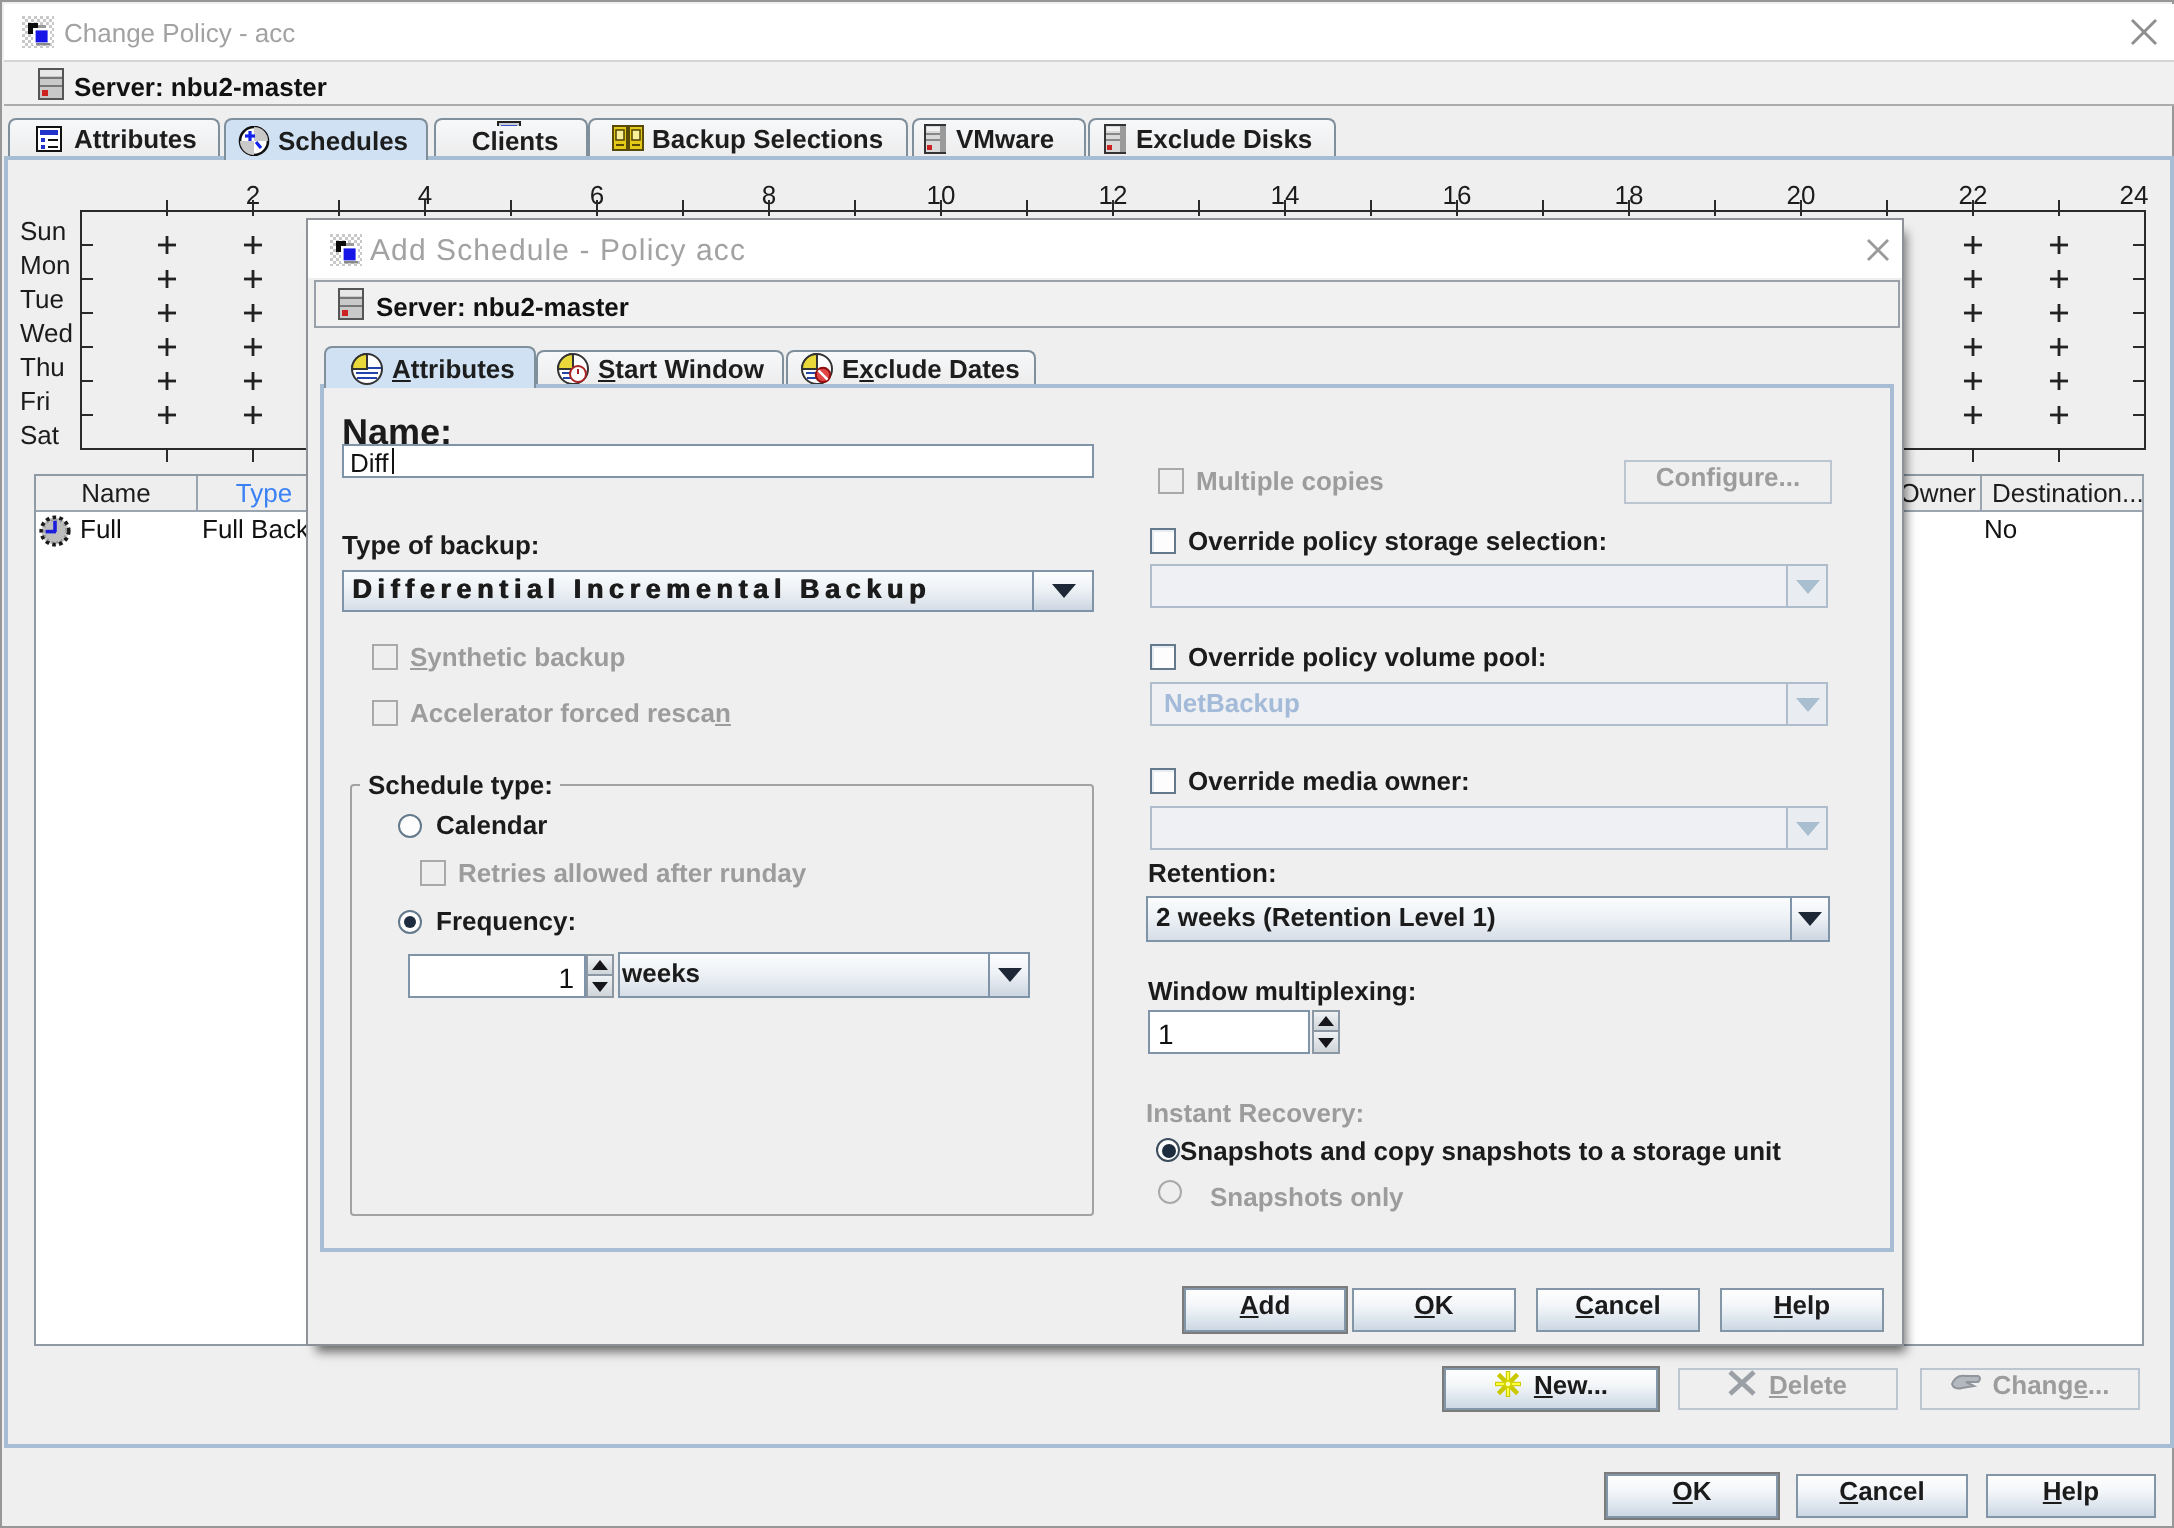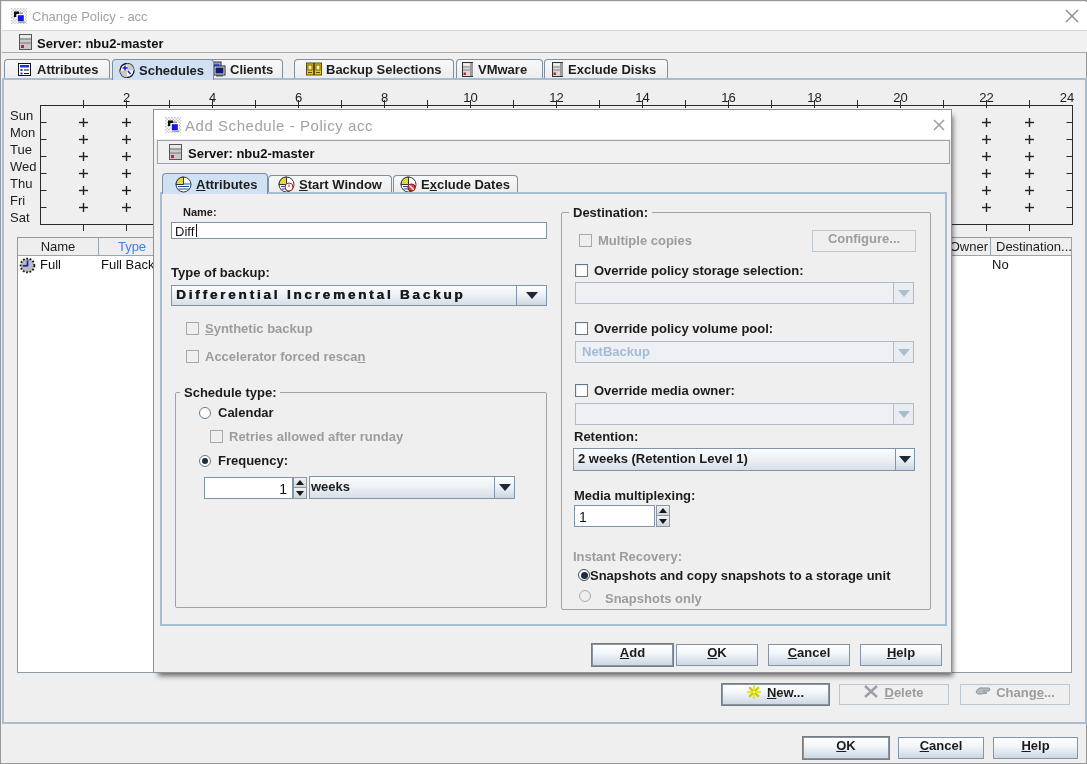--- a/index.html
+++ b/index.html
@@ -96,21 +96,21 @@
     <svg style="margin-left:6px" width="16" height="15">
         <circle cx="8" cy="7.5" r="7" fill="#fff" stroke="#111" stroke-width="1.3"></circle>
         <path d="M8 0.5 A7 7 0 0 1 15 7.5 L8 7.5 Z" fill="#c9c9c9"></path>
         <path d="M1 7.5 A7 7 0 0 0 8 14.5 L8 7.5 Z" fill="#c9c9c9"></path>
         <line x1="3.5" y1="5" x2="8.5" y2="5" stroke="#1122ee" stroke-width="1.6"></line>
         <line x1="6" y1="2.5" x2="6" y2="7.5" stroke="#1122ee" stroke-width="1.6"></line>
         <line x1="9" y1="8" x2="11.5" y2="11" stroke="#1122ee" stroke-width="1.6"></line>
       </svg>
     <span style="margin-left:4px">Schedules</span>
   </div>
-  <div class="tab" style="left:205px;top:58px;width:77px;height:19px;">
+  <div class="tab" style="left:216px;top:58px;width:77px;height:19px;flex-direction:column;">
     <svg style="margin-left:2px" width="17" height="16">
         <rect x="1" y="1" width="11" height="9" fill="#c8ccd2" stroke="#222"></rect>
         <rect x="2.5" y="2.5" width="8" height="6" fill="#3a55d0"></rect>
         <rect x="5" y="5" width="11" height="9" fill="#e8eaee" stroke="#222"></rect>
         <rect x="6.5" y="6.5" width="8" height="6" fill="#101c70"></rect>
         <rect x="7" y="14" width="7" height="1.5" fill="#555"></rect>
       </svg>
     <span style="margin-left:4px">Clients</span>
   </div>
   <div class="tab" style="left:293px;top:58px;width:160px;height:19px;">
@@ -642,21 +642,21 @@
           <line x1="3" y1="10.5" x2="14" y2="10.5" stroke="#2244aa"></line>
           <line x1="3.5" y1="13" x2="13.5" y2="13" stroke="#2244aa"></line>
           <circle cx="11.5" cy="11.5" r="3.6" fill="#e04444" stroke="#8e0e0e"></circle>
           <line x1="9.2" y1="9.2" x2="13.8" y2="13.8" stroke="#fff" stroke-width="1.3"></line>
         </svg>
       <span style="margin-left:4px">E<u>x</u>clude Dates</span>
     </div>
 
     <div class="abs" style="left:6px;top:82px;width:787px;height:434px;border:2px solid #a6bdd4;box-sizing:border-box;"></div>
 
-    <div class="abs b" style="left:17px;top:96px;font-size:11px;color:#1b1b1b;margin-left:12px;">Name:</div>
+    <div class="abs b" style="left:17px;top:96px;font-size:18px;color:#1b1b1b;">Name:</div>
     <div class="txtfield" style="left:17px;top:112px;width:376px;height:17px;">
       <span style="position:absolute;left:3px;top:1px;font-size:13px;color:#111;">Diff</span>
       <span style="position:absolute;left:24px;top:1px;width:1px;height:13px;background:#111;"></span>
     </div>
     <div class="abs b" style="left:17px;top:155px;font-size:13px;color:#1b1b1b;">Type of backup:</div>
     <div class="combo" style="left:17px;top:175px;width:376px;height:21px;">
       <span class="txt" style="left:4px;letter-spacing:2.8px;font-size:13.5px;text-shadow:0.5px 0 0 #1b1b1b;">Differential Incremental Backup</span>
       <span class="ab" style="width:29px;">
           <span class="tri"></span>
         </span>
@@ -690,23 +690,20 @@
           </div>
         </div>
     </div>
     <div class="combo" style="left:155px;top:366px;width:206px;height:23px;">
       <span class="txt" style="left:1px;">weeks</span>
       <span class="ab" style="width:19px;">
           <span class="tri"></span>
         </span>
     </div>
 
-    <div class="grp" style="left:407px;top:102px;width:370px;height:398px;">
-      <span class="lbl">Destination:</span>
-    </div>
     <div class="cb d" style="left:425px;top:124px;"></div>
     <div class="abs b dis" style="left:444px;top:123px;font-size:13px;">Multiple copies</div>
     <div class="btn disb" style="left:658px;top:120px;width:104px;height:22px;">
         <label>Confi<u>g</u>ure...</label>
       </div>
     <div class="cb" style="left:421px;top:154px;"></div>
     <div class="abs b" style="left:440px;top:153px;font-size:13px;color:#1b1b1b;">Override policy storage selection:</div>
     <div class="combo dcb" style="left:421px;top:172px;width:339px;height:22px;">
       <span class="ab" style="width:19px;">
           <span class="tri"></span>
@@ -727,21 +724,21 @@
           <span class="tri"></span>
         </span>
     </div>
     <div class="abs b" style="left:420px;top:319px;font-size:13px;color:#1b1b1b;">Retention:</div>
     <div class="combo" style="left:419px;top:338px;width:342px;height:23px;">
       <span class="txt" style="left:4px;">2 weeks (Retention Level 1)</span>
       <span class="ab" style="width:18px;">
           <span class="tri"></span>
         </span>
     </div>
-    <div class="abs b" style="left:420px;top:378px;font-size:13px;color:#1b1b1b;">Media multiplexing:</div>
+    <div class="abs b" style="left:420px;top:378px;font-size:13px;color:#1b1b1b;">Window multiplexing:</div>
     <div class="spin" style="left:420px;top:395px;width:96px;height:22px;">
       <div class="fld" style="width:81px;">
           <span style="position:absolute;left:4px;top:3px;">1</span>
         </div>
       <div class="btns">
           <div class="sb up">
             <span class="tri-u"></span>
           </div>
           <div class="sb dn">
             <span class="tri-d"></span>

